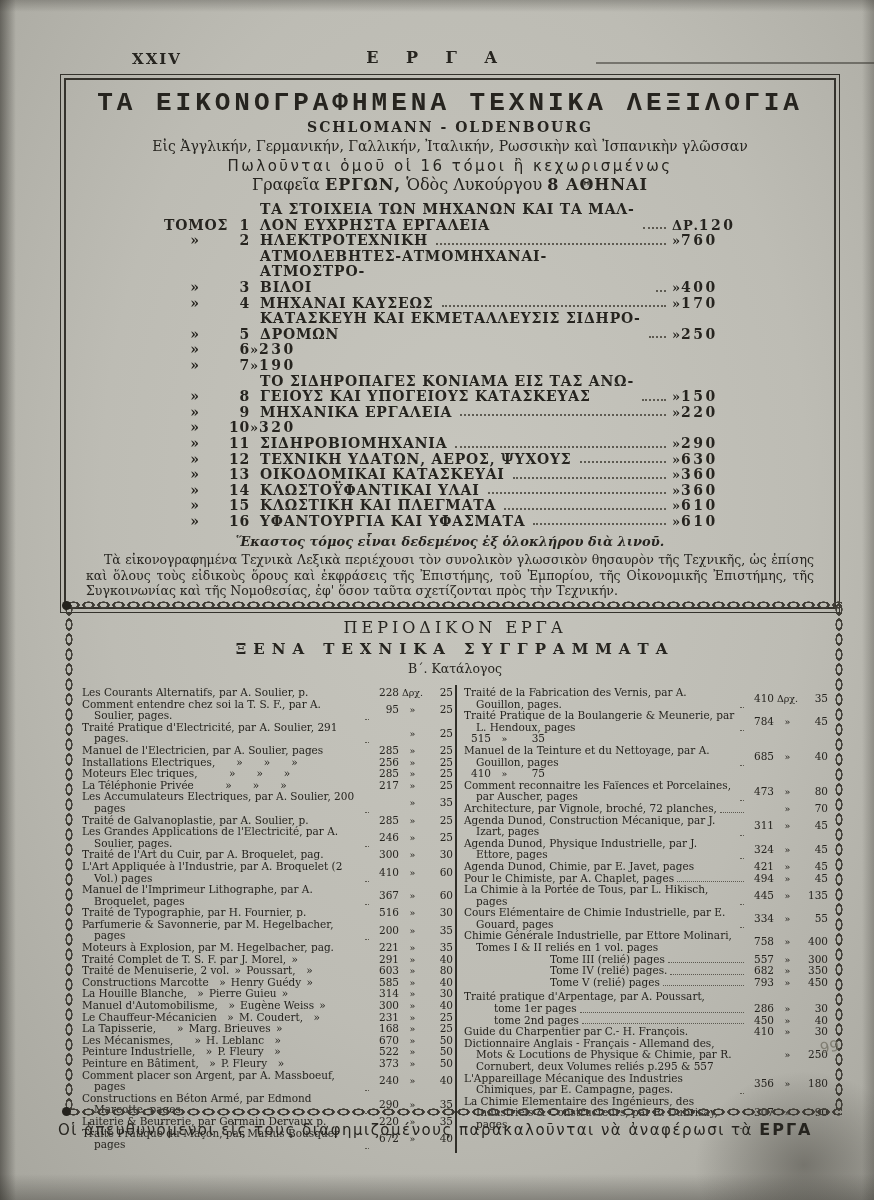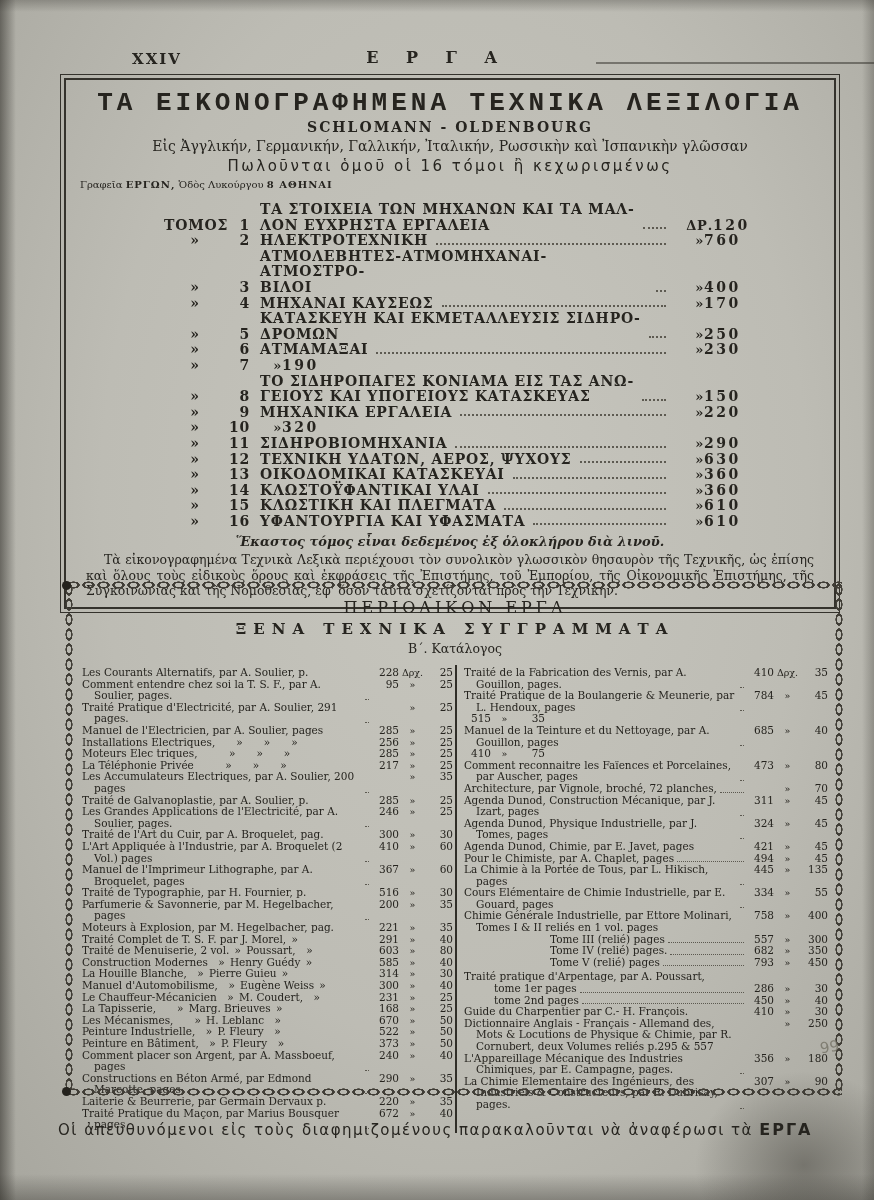--- a/index.html
+++ b/index.html
@@ -33,46 +33,46 @@
     position:absolute; left:64px; top:78px; width:772px;
     border:2px solid #34322c; outline:1px solid #34322c; outline-offset:3px;
     padding:8px 14px 8px 14px;
   }
   .lex-title{ text-align:center; font-family:Liberation Mono, monospace; font-weight:bold;
     font-size:26px; letter-spacing:4px; line-height:30px; white-space:nowrap; }
   .lex-pub{ text-align:center; font-weight:bold; font-size:14px; letter-spacing:2px; line-height:19px; }
   .lex-lang{ text-align:center; font-size:14px; line-height:19px; }
   .lex-sale{ text-align:center; font-family:"DejaVu Sans",sans-serif; font-size:15px;
     letter-spacing:2.5px; line-height:20px; }
-  .lex-addr{ font-size:10px; line-height:18px; }
+  .lex-addr{ text-align:center; font-size:16px; line-height:18px; }
   .lex-addr b{ letter-spacing:1px; }
 
   .vol-list{ margin:8px 0 4px 84px; }
   .vol-row{ display:flex; align-items:flex-end; font-weight:bold; font-size:14px;
     line-height:15.6px; letter-spacing:.8px; padding-right:56px; }
   .vol-marker{ width:62px; flex:0 0 62px; text-align:center; }
   .vol-marker.tm{ text-align:left; }
   .vol-num{ width:24px; flex:0 0 24px; text-align:right; }
   .vol-main{ flex:1 1 auto; display:flex; align-items:flex-end; min-width:0; margin-left:10px; }
   .vol-text{ max-width:392px; }
   .vt{ white-space:pre-line; }
   .vsub{ display:block; font-weight:normal; letter-spacing:.2px; font-size:13.5px; }
   .lead{ flex:1 1 auto; min-width:10px; border-bottom:2px dotted #4c4940; margin:0 6px 4px 8px; opacity:.85; }
-  .vol-price{ flex:0 0 92px; display:flex; justify-content:center; align-items:baseline; }
+  .vol-price{ flex:0 0 92px; display:flex; justify-content:flex-start; align-items:baseline; }
   .vol-price .cur{ font-size:13px; }
   .vol-price .val{ letter-spacing:2.5px; }
 
   .bind-note{ text-align:center; font-style:italic; font-weight:bold; font-size:13px;
     line-height:17px; margin-top:2px; }
   .lex-desc{ font-size:12.5px; line-height:15.5px; text-align:justify; text-indent:18px;
     margin:2px 6px 0 6px; }
 
   
   .box2{
-    position:absolute; left:64px; top:580px; width:780px; height:517px;
+    position:absolute; left:64px; top:600px; width:780px; height:517px;
     padding:18px 14px 6px 16px;
   }
   .chain{ position:absolute; }
   .chain.h{ left:2px; right:2px; height:10px;
     background:radial-gradient(ellipse 7px 4px at center, rgba(0,0,0,0) 52%, #403d36 58%, #403d36 86%, rgba(0,0,0,0) 92%);
     background-size:15px 10px; background-repeat:repeat-x; }
   .chain.v{ top:2px; bottom:2px; width:10px;
     background:radial-gradient(ellipse 4px 7px at center, rgba(0,0,0,0) 52%, #403d36 58%, #403d36 86%, rgba(0,0,0,0) 92%);
     background-size:10px 15px; background-repeat:repeat-y; }
   .chain.t{ top:0; } .chain.b{ bottom:0; } .chain.l{ left:0; } .chain.r{ right:0; }
@@ -80,21 +80,21 @@
   .cdot.tl{ left:-2px; top:1px; } .cdot.bl{ left:-2px; bottom:1px; }
 
   .cat-series{ text-align:center; font-size:16px; letter-spacing:4px; line-height:20px; }
   .cat-title{ text-align:center; font-weight:bold; font-size:15px; letter-spacing:7px; line-height:22px; }
   .cat-sub{ text-align:center; font-size:12.5px; line-height:17px; }
 
   .cat-cols{ display:flex; margin-top:8px; }
   .col{ flex:1 1 50%; min-width:0; padding:2px 2px 2px 2px; }
   .col.r{ border-left:2px solid #302e28; padding-left:7px; }
 
-  .cat-row{ display:flex; align-items:flex-start; font-size:10.5px; line-height:11.6px; }
+  .cat-row{ display:flex; align-items:center; font-size:10.5px; line-height:11.6px; }
   .cat-main{ flex:1 1 auto; display:flex; align-items:flex-end; min-width:0; }
   .cat-text{ padding-left:12px; text-indent:-12px; }
   .cat-lead{ flex:1 1 auto; min-width:4px; border-bottom:1.5px dotted #524f46; margin:0 3px 2px 3px; opacity:.9; }
   .cat-row.nd .cat-lead{ border-bottom:none; }
   .cat-row.ind1 .cat-text{ padding-left:30px; text-indent:0; }
   .cat-row.ind2 .cat-text{ padding-left:86px; text-indent:0; }
   .cat-row.g{ margin-top:3px; }
   .cat-pg{ flex:0 0 27px; text-align:right; }
   .cat-cur{ flex:0 0 27px; text-align:center; font-size:9.5px; }
   .cat-p{ flex:0 0 27px; text-align:right; }
@@ -211,27 +211,20 @@
           </div>
           <span class="vol-price">
             <span class="cur">»</span>
             <span class="val">250</span>
           </span>
         </div>
 
         <div class="vol-row">
           <span class="vol-marker">»</span>
           <span class="vol-num">6</span>
-          <div class="vol-main">
-            <span class="vol-text">
-              <span class="vt">ΑΤΜΑΜΑΞΑΙ</span>
-              
-            </span>
-            <span class="lead"></span>
-          </div>
           <span class="vol-price">
             <span class="cur">»</span>
             <span class="val">230</span>
           </span>
         </div>
 
         <div class="vol-row">
           <span class="vol-marker">»</span>
           <span class="vol-num">7</span>
           <span class="vol-price">
@@ -573,21 +566,21 @@
               <span class="cat-text">Traité de Menuiserie, 2 vol. » Poussart, »</span>
               <span class="cat-lead"></span>
             </div>
             <span class="cat-pg">603</span>
             <span class="cat-cur">»</span>
             <span class="cat-p">80</span>
           </div>
 
           <div class="cat-row nd">
             <div class="cat-main">
-              <span class="cat-text">Construction Modernes » Henry Guédy »</span>
+              <span class="cat-text">Constructions Marcotte » Henry Guédy »</span>
               <span class="cat-lead"></span>
             </div>
             <span class="cat-pg">585</span>
             <span class="cat-cur">»</span>
             <span class="cat-p">40</span>
           </div>
 
           <div class="cat-row nd">
             <div class="cat-main">
               <span class="cat-text">La Houille Blanche, » Pierre Guieu »</span>
@@ -767,21 +760,21 @@
               <span class="cat-text">Agenda Dunod, Construction Mécanique, par J. Izart, pages</span>
               <span class="cat-lead"></span>
             </div>
             <span class="cat-pg">311</span>
             <span class="cat-cur">»</span>
             <span class="cat-p">45</span>
           </div>
 
           <div class="cat-row">
             <div class="cat-main">
-              <span class="cat-text">Agenda Dunod, Physique Industrielle, par J. Tomes, pages</span>
+              <span class="cat-text">Agenda Dunod, Physique Industrielle, par J. Ettore, pages</span>
               <span class="cat-lead"></span>
             </div>
             <span class="cat-pg">324</span>
             <span class="cat-cur">»</span>
             <span class="cat-p">45</span>
           </div>
 
           <div class="cat-row nd">
             <div class="cat-main">
               <span class="cat-text">Agenda Dunod, Chimie, par E. Javet, pages</span>

